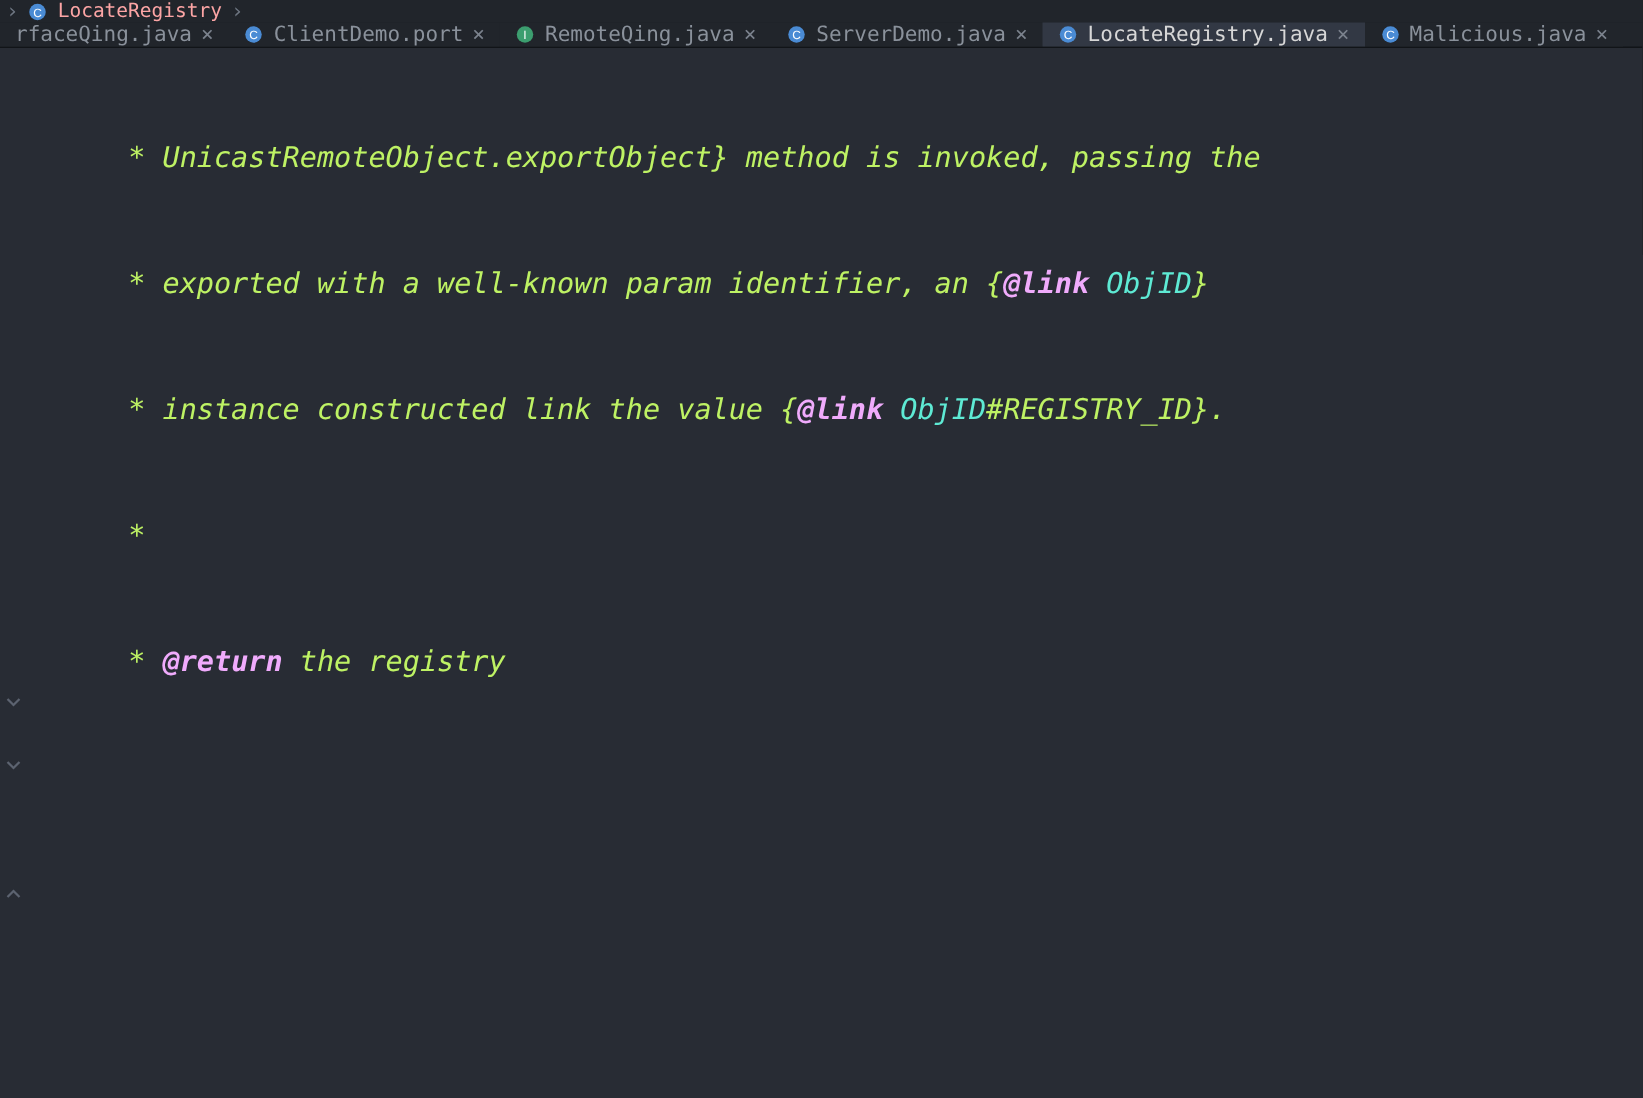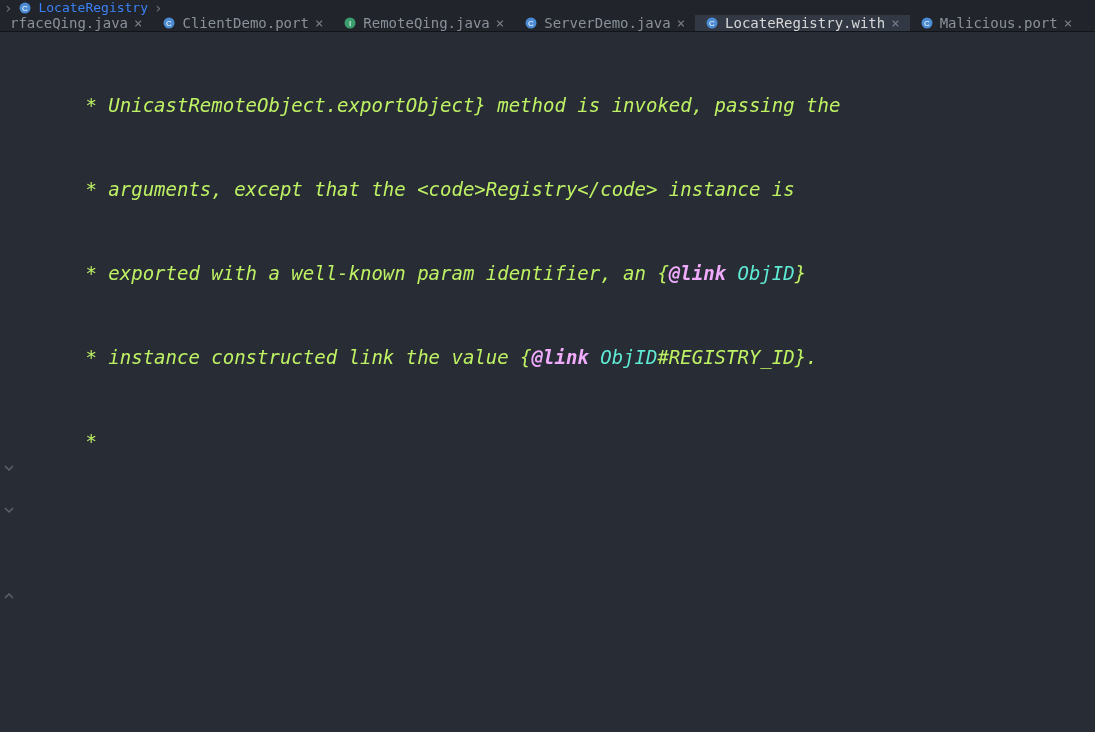--- a/index.html
+++ b/index.html
@@ -3,21 +3,21 @@
 <meta charset="utf-8">
 <style>
   * { margin: 0; padding: 0; box-sizing: border-box; }
   html, body { width: 1095px; height: 732px; background: #1e2227; font-family: "Consolas","Menlo","Monaco",monospace; color: #abb2bf; overflow: hidden; }
   .root { display: flex; flex-direction: column; width: 100%; height: 100%; }
 
   
   .breadcrumb { height: 24px; display: flex; align-items: center; padding: 0 4px; gap: 6px; font-size: 13px; color: #adb3ba; background: #21252b; }
   .crumb-sep { color: #6e7682; font-size: 14px; line-height: 1; }
   .crumb-icon svg { width: 14px; height: 14px; display: block; }
-  .crumb-text { color: #3b82f6; }
+  .crumb-text { color: #fca5a5; }
 
   
   .tabs { height: 44px; display: flex; align-items: stretch; background: #21252b; border-bottom: 1px solid #111418; }
   .tab { display: flex; align-items: center; gap: 6px; padding: 0 10px; font-size: 14px; color: #8a919b; cursor: pointer; background: #21252b; white-space: nowrap; }
   .tab.active { background: #323844; color: #d7d7d7; }
   .tab-icon svg { width: 14px; height: 14px; display: block; }
   .tab.partial .tab-label { direction: ltr; text-align: center; }
   .tab-close { color: #7b828d; font-size: 14px; line-height: 1; }
 
   
@@ -87,31 +87,31 @@
       <span class="tab-label txt">ServerDemo.java</span>
       <span class="tab-close">×</span>
     </div>
     <div class="tab active">
       <span class="tab-icon">
           <svg viewBox="0 0 14 14">
             <circle cx="7" cy="7" r="5.5" fill="#4a8bd4"></circle>
             <text x="7" y="10" text-anchor="middle" font-size="8" fill="#fff" font-family="sans-serif">C</text>
           </svg>
         </span>
-      <span class="tab-label txt">LocateRegistry.with</span>
+      <span class="tab-label txt">LocateRegistry.java</span>
       <span class="tab-close">×</span>
     </div>
     <div class="tab">
       <span class="tab-icon">
           <svg viewBox="0 0 14 14">
             <circle cx="7" cy="7" r="5.5" fill="#4a8bd4"></circle>
             <text x="7" y="10" text-anchor="middle" font-size="8" fill="#fff" font-family="sans-serif">C</text>
           </svg>
         </span>
-      <span class="tab-label txt">Malicious.port</span>
+      <span class="tab-label txt">Malicious.java</span>
       <span class="tab-close">×</span>
     </div>
   </div>
 
   <div class="editor">
     <div class="gutter">
       <div class="fold" style="top:430px">
           <svg viewBox="0 0 12 12">
             <path d="M2 3 L6 7 L10 3" stroke="#5c6370" stroke-width="1.5" fill="none"></path>
           </svg>
@@ -122,24 +122,24 @@
           </svg>
         </div>
       <div class="fold" style="top:556px">
           <svg viewBox="0 0 12 12">
             <path d="M2 9 L6 5 L10 9" stroke="#5c6370" stroke-width="1.5" fill="none"></path>
           </svg>
         </div>
     </div>
     <div class="code">
 <div class="line"><span class="cmt txt"> * UnicastRemoteObject.exportObject} method is invoked, passing the</span></div>
-<div class="line"><span class="cmt txt"> * arguments, except that the &lt;code&gt;Registry&lt;/code&gt; instance is</span></div>
 <div class="line"><span class="cmt txt"> * exported with a well-known param identifier, an {</span><span class="tag txt">@link</span><span class="ref txt"> ObjID</span><span class="cmt txt">}</span></div>
 <div class="line"><span class="cmt txt"> * instance constructed link the value {</span><span class="tag txt">@link</span><span class="ref txt"> ObjID</span><span class="cmt txt">#REGISTRY_ID}.</span></div>
 <div class="line"><span class="cmt txt"> *</span></div>
+<div class="line"><span class="cmt txt"> * </span><span class="tag txt">@return</span><span class="cmt txt"> the registry</span></div>
 
 
 
 
 
 
 
 
     </div>
   </div>

